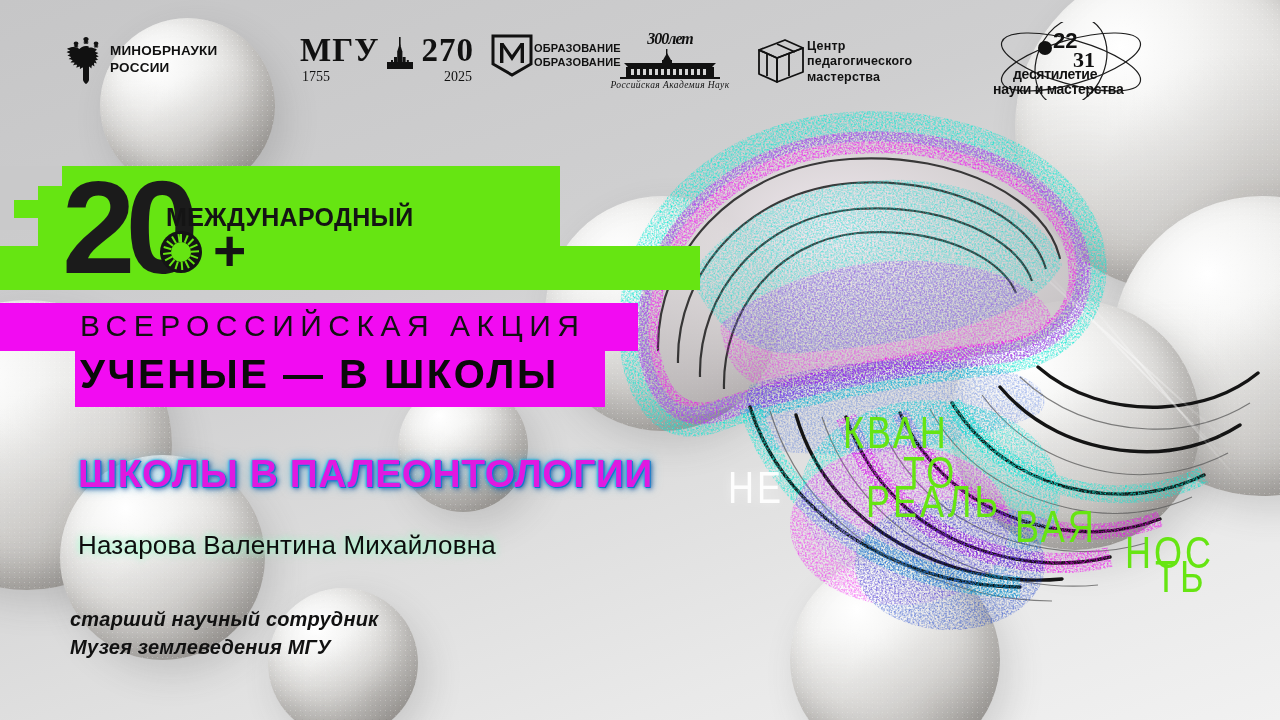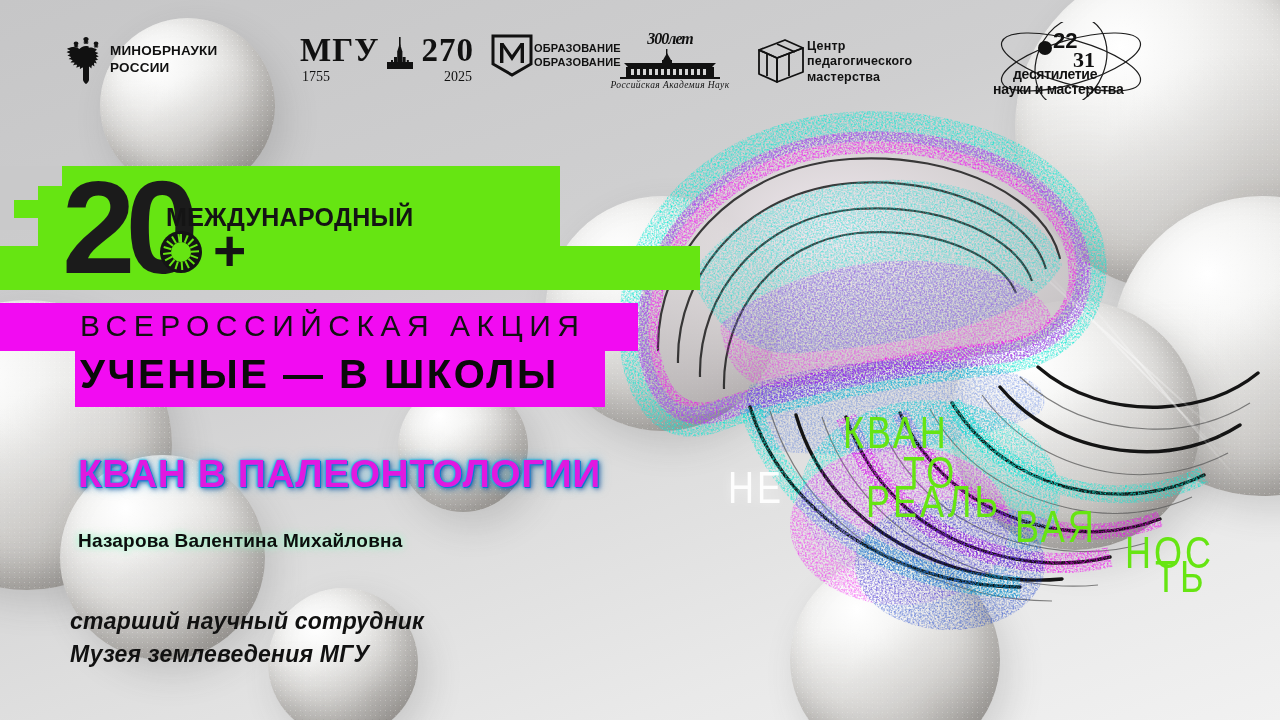--- a/index.html
+++ b/index.html
@@ -116,26 +116,26 @@
   
   #talk-title{
     position:absolute; left:78px; top:452px;
     font-size:39px; font-weight:700; color:#e019e0; letter-spacing:.5px;
     text-shadow:
       0 0 2px #00bcd4, 1px 1px 0 #1166cc, -1px 0 3px #29b6f6,
       2px 2px 5px rgba(10,60,140,.75), 0 0 12px rgba(0,160,220,.55);
   }
   #speaker-name{
     position:absolute; left:78px; top:530px;
-    font-size:19px; font-weight:700; color:#0d0d0d; letter-spacing:.2px;
+    font-size:26px; font-weight:400; color:#0d0d0d; letter-spacing:.2px;
     text-shadow:0 0 6px rgba(150,255,200,.9), 0 0 10px rgba(170,255,210,.6);
   }
   #affiliation{
     position:absolute; left:70px; top:605px;
-    font-size:23px; font-weight:700; font-style:italic; color:#111;
+    font-size:20px; font-weight:700; font-style:italic; color:#111;
     line-height:1.42; letter-spacing:.2px;
   }
 
   
   .decor-green{
     position:absolute; color:#66e512; font-weight:400;
     font-family:"Liberation Sans", sans-serif; letter-spacing:3px;
     transform:scaleY(1.22); transform-origin:left top; white-space:nowrap;
   }
   #dg1{ left:843px; top:408px; font-size:36px; }
@@ -465,20 +465,20 @@
     </div>
   </div>
 
   <div id="act-block">
     <div class="mslab" id="m-row1"></div>
     <div class="mslab" id="m-row2"></div>
     <div id="act-line2">УЧЕНЫЕ — В ШКОЛЫ</div>
     <div id="act-line1">ВСЕРОССИЙСКАЯ АКЦИЯ</div>
   </div>
 
-  <div id="talk-title">КВАН В ПАЛЕОНТОЛОГИИ</div>
+  <div id="talk-title">ШКОЛЫ В ПАЛЕОНТОЛОГИИ</div>
   <div id="speaker-name">Назарова Валентина Михайловна</div>
   <div id="affiliation">
     <div>старший научный сотрудник</div>
     <div>Музея землеведения МГУ</div>
   </div>
 
 </div>
 
 </body></html>

